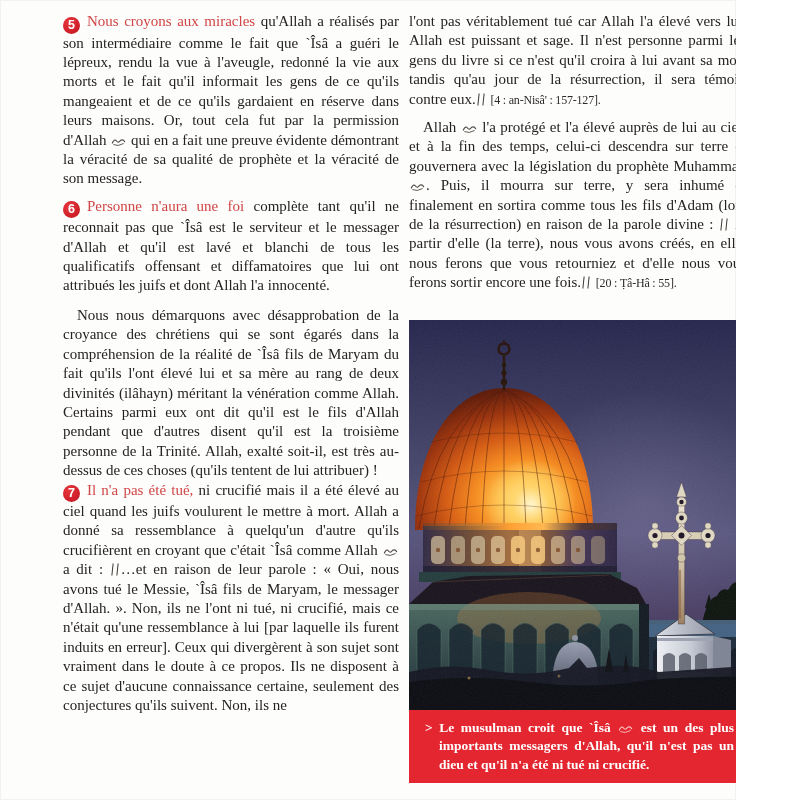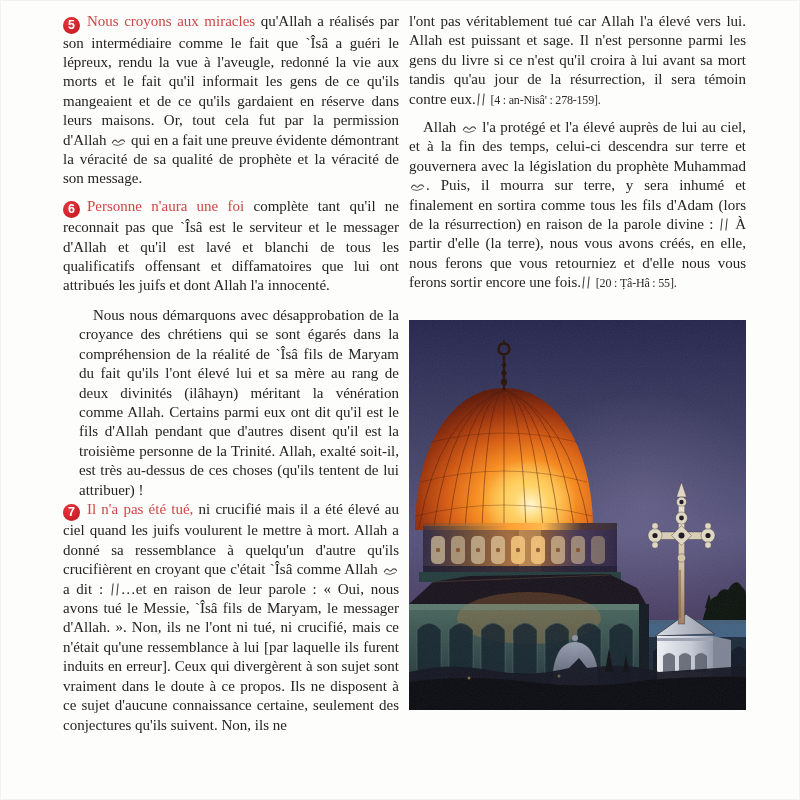--- a/index.html
+++ b/index.html
@@ -2,33 +2,33 @@
 <html><head>
 <meta charset="utf-8">
 <style>
   html,body{margin:0;padding:0;}
   body{
     width:800px;height:800px;
     background:#ffffff;
     font-family:"Liberation Serif","DejaVu Serif",serif;
   }
   .page{
-    position:relative;width:800px;height:800px;
+    position:relative;width:736px;height:800px;
     background:#fdfdfc;overflow:hidden;
     box-shadow:inset 0 0 0 1px #f2f2ee;
   }
   .col{position:absolute;top:12px;}
   .col.left{left:63px;width:336px;}
   .col.right{left:409px;width:337px;}
   p.para{
     margin:0;font-size:15px;line-height:19.4px;
     text-align:justify;color:#262222;
   }
   .col.left p.p6{margin-top:8px;}
-  .col.left p.pmid{margin-top:10px;text-indent:14px;margin-left:16px;}
+  .col.left p.pmid{margin-top:10px;text-indent:14px;}
   .col.left p.p7{}
   .col.right p.rp2{margin-top:8px;text-indent:14px;}
   .badge{
     display:inline-block;width:17px;height:17px;border-radius:50%;
     background:radial-gradient(circle at 35% 30%, #e8353c, #c11520);
     color:#fff;font-size:12.5px;font-weight:bold;text-align:center;
     line-height:17px;margin-right:7px;vertical-align:-2.5px;
     font-family:"Liberation Sans","DejaVu Sans",sans-serif;
     text-indent:0;
   }
@@ -62,21 +62,21 @@
         </svg> qui en a fait une preuve évidente démontrant la véracité de sa qualité de prophète et la véracité de son message.</p>
     <p class="para p6"><span class="badge">6</span><span class="lead">Personne n'aura une foi</span> complète tant qu'il ne reconnait pas que `Îsâ est le serviteur et le messager d'Allah et qu'il est lavé et blanchi de tous les qualificatifs offensant et diffamatoires que lui ont attribués les juifs et dont Allah l'a innocenté.</p>
     <p class="para pmid">Nous nous démarquons avec désapprobation de la croyance des chrétiens qui se sont égarés dans la compréhension de la réalité de `Îsâ fils de Maryam du fait qu'ils l'ont élevé lui et sa mère au rang de deux divinités (ilâhayn) méritant la vénération comme Allah. Certains parmi eux ont dit qu'il est le fils d'Allah pendant que d'autres disent qu'il est la troisième personne de la Trinité. Allah, exalté soit-il, est très au-dessus de ces choses (qu'ils tentent de lui attribuer) !</p>
     <p class="para p7"><span class="badge">7</span><span class="lead">Il n'a pas été tué,</span> ni crucifié mais il a été élevé au ciel quand les juifs voulurent le mettre à mort. Allah a donné sa ressemblance à quelqu'un d'autre qu'ils crucifièrent en croyant que c'était `Îsâ comme Allah <svg class="hon" viewBox="0 0 22 14">
           <path d="M2 10 Q5 3 8 7 T14 6 Q18 4 20 8" fill="none" stroke="currentColor" stroke-width="1.7" stroke-linecap="round"></path>
           <path d="M4 12.5 Q10 15.5 18 11" fill="none" stroke="currentColor" stroke-width="1.3" stroke-linecap="round"></path>
         </svg> a dit : <span class="qmark"></span>…et en raison de leur parole : « Oui, nous avons tué le Messie, `Îsâ fils de Maryam, le messager d'Allah. ». Non, ils ne l'ont ni tué, ni crucifié, mais ce n'était qu'une ressemblance à lui [par laquelle ils furent induits en erreur]. Ceux qui divergèrent à son sujet sont vraiment dans le doute à ce propos. Ils ne disposent à ce sujet d'aucune connaissance certaine, seulement des conjectures qu'ils suivent. Non, ils ne</p>
   </div>
 
   <div class="col right">
-    <p class="para rp1">l'ont pas véritablement tué car Allah l'a élevé vers lui. Allah est puissant et sage. Il n'est personne parmi les gens du livre si ce n'est qu'il croira à lui avant sa mort tandis qu'au jour de la résurrection, il sera témoin contre eux.<span class="qmark"></span> <span class="ref">[4 : an-Nisâ' : 278-159].</span></p>
+    <p class="para rp1">l'ont pas véritablement tué car Allah l'a élevé vers lui. Allah est puissant et sage. Il n'est personne parmi les gens du livre si ce n'est qu'il croira à lui avant sa mort tandis qu'au jour de la résurrection, il sera témoin contre eux.<span class="qmark"></span> <span class="ref">[4 : an-Nisâ' : 157-127].</span></p>
     <p class="para rp2">Allah <svg class="hon" viewBox="0 0 22 14">
           <path d="M2 10 Q5 3 8 7 T14 6 Q18 4 20 8" fill="none" stroke="currentColor" stroke-width="1.7" stroke-linecap="round"></path>
           <path d="M4 12.5 Q10 15.5 18 11" fill="none" stroke="currentColor" stroke-width="1.3" stroke-linecap="round"></path>
         </svg> l'a protégé et l'a élevé auprès de lui au ciel, et à la fin des temps, celui-ci descendra sur terre et gouvernera avec la législation du prophète Muhammad <svg class="hon" viewBox="0 0 22 14">
           <path d="M2 10 Q5 3 8 7 T14 6 Q18 4 20 8" fill="none" stroke="currentColor" stroke-width="1.7" stroke-linecap="round"></path>
           <path d="M4 12.5 Q10 15.5 18 11" fill="none" stroke="currentColor" stroke-width="1.3" stroke-linecap="round"></path>
         </svg>. Puis, il mourra sur terre, y sera inhumé et finalement en sortira comme tous les fils d'Adam (lors de la résurrection) en raison de la parole divine : <span class="qmark"></span> À partir d'elle (la terre), nous vous avons créés, en elle, nous ferons que vous retourniez et d'elle nous vous ferons sortir encore une fois.<span class="qmark"></span> <span class="ref">[20 : Ṭâ-Hâ : 55].</span></p>
 
     <figure class="figure">
       <div class="photo">
@@ -303,16 +303,20 @@
             <path d="M196 352 L200 328 L204 352 Z" fill="#0d0f14"></path>
             <path d="M214 352 L217 334 L220 352 Z" fill="#0d0f14"></path>
             <path d="M0 362 Q60 354 120 362 T240 360 Q290 356 337 357 L337 390 L0 390 Z" fill="#090a0f"></path>
             <circle cx="60" cy="358" r="1.5" fill="#caa05a" opacity="0.6"></circle>
             <circle cx="150" cy="356" r="1.5" fill="#caa05a" opacity="0.5"></circle>
           </g>
 
           <rect x="0" y="0" width="337" height="390" filter="url(#grain)"></rect>
         </svg>
       </div>
+      <figcaption class="caption">&gt; Le musulman croit que `Îsâ <svg class="hon" viewBox="0 0 22 14">
+            <path d="M2 10 Q5 3 8 7 T14 6 Q18 4 20 8" fill="none" stroke="currentColor" stroke-width="1.7" stroke-linecap="round"></path>
+            <path d="M4 12.5 Q10 15.5 18 11" fill="none" stroke="currentColor" stroke-width="1.3" stroke-linecap="round"></path>
+          </svg> est un des plus importants messagers d'Allah, qu'il n'est pas un dieu et qu'il n'a été ni tué ni crucifié.</figcaption>
     </figure>
   </div>
 
 </div>
 
 </body></html>

